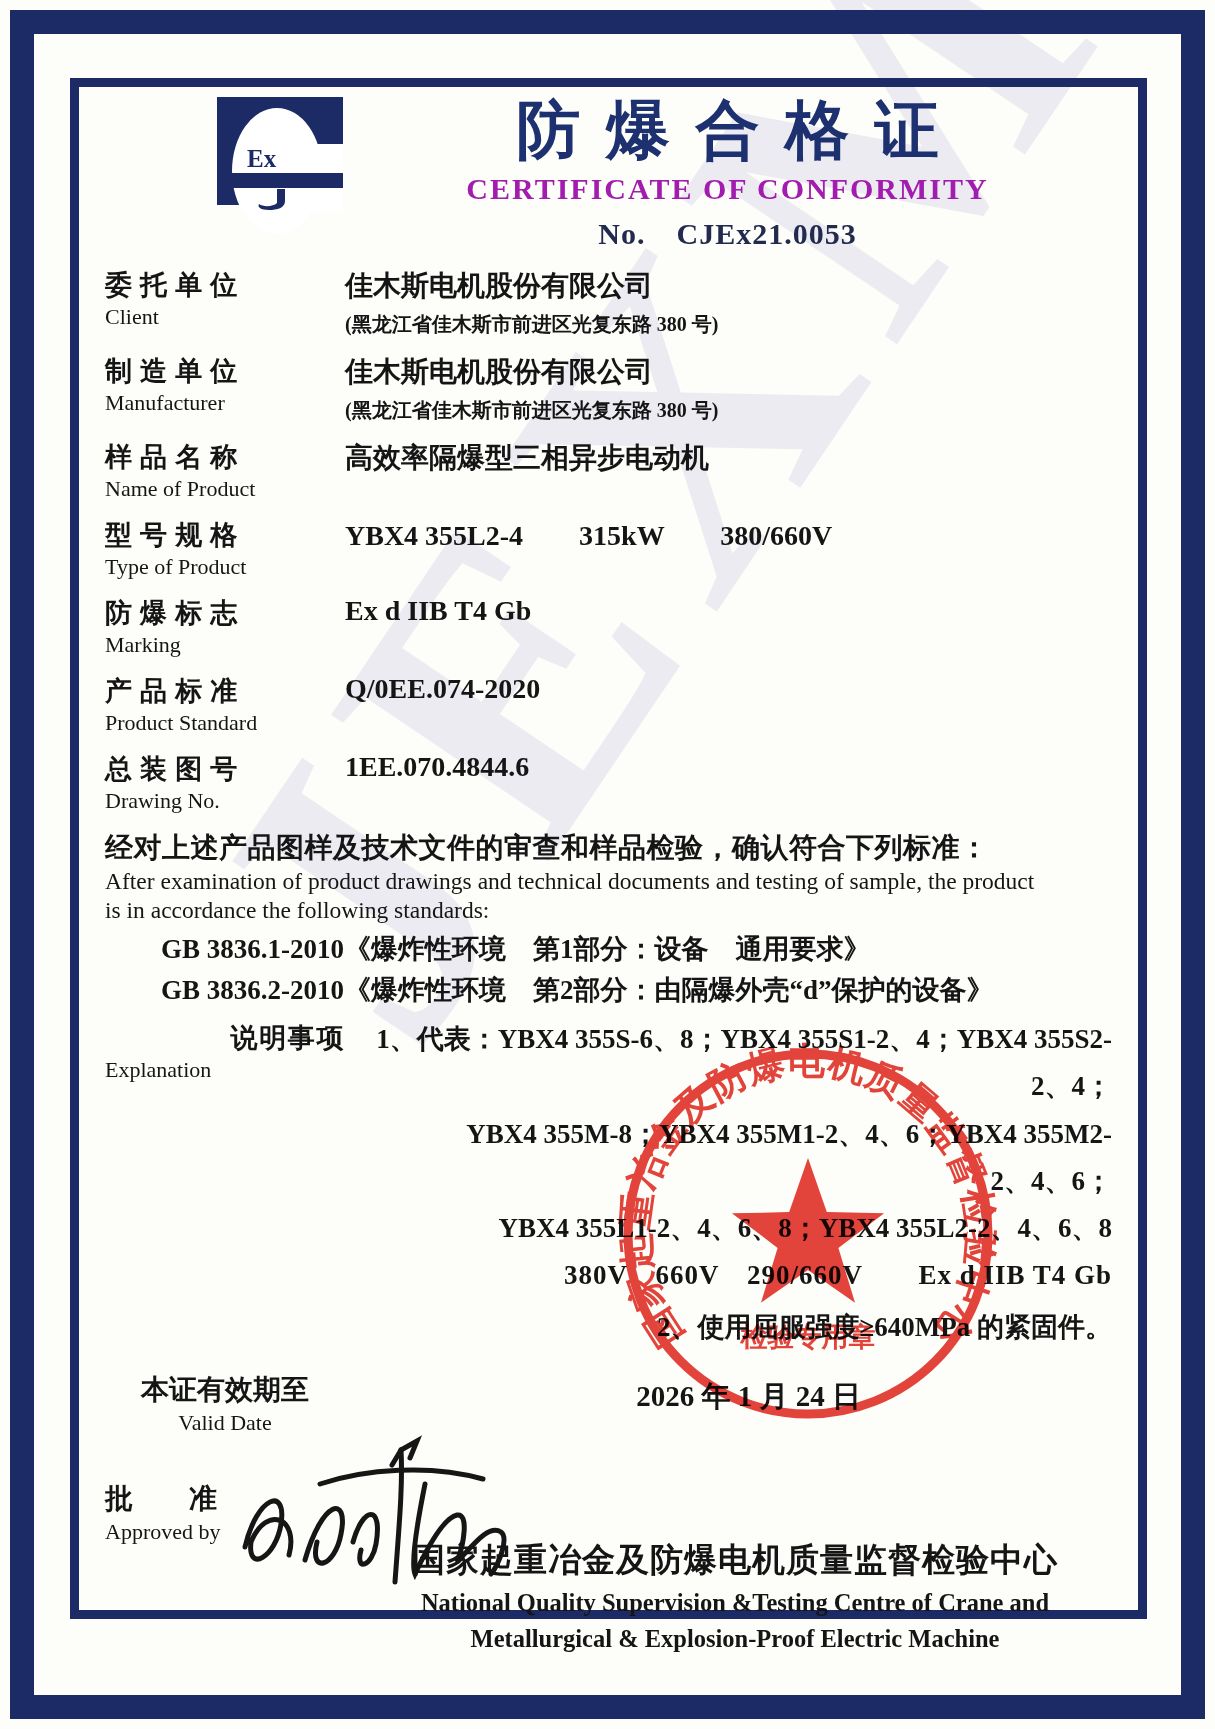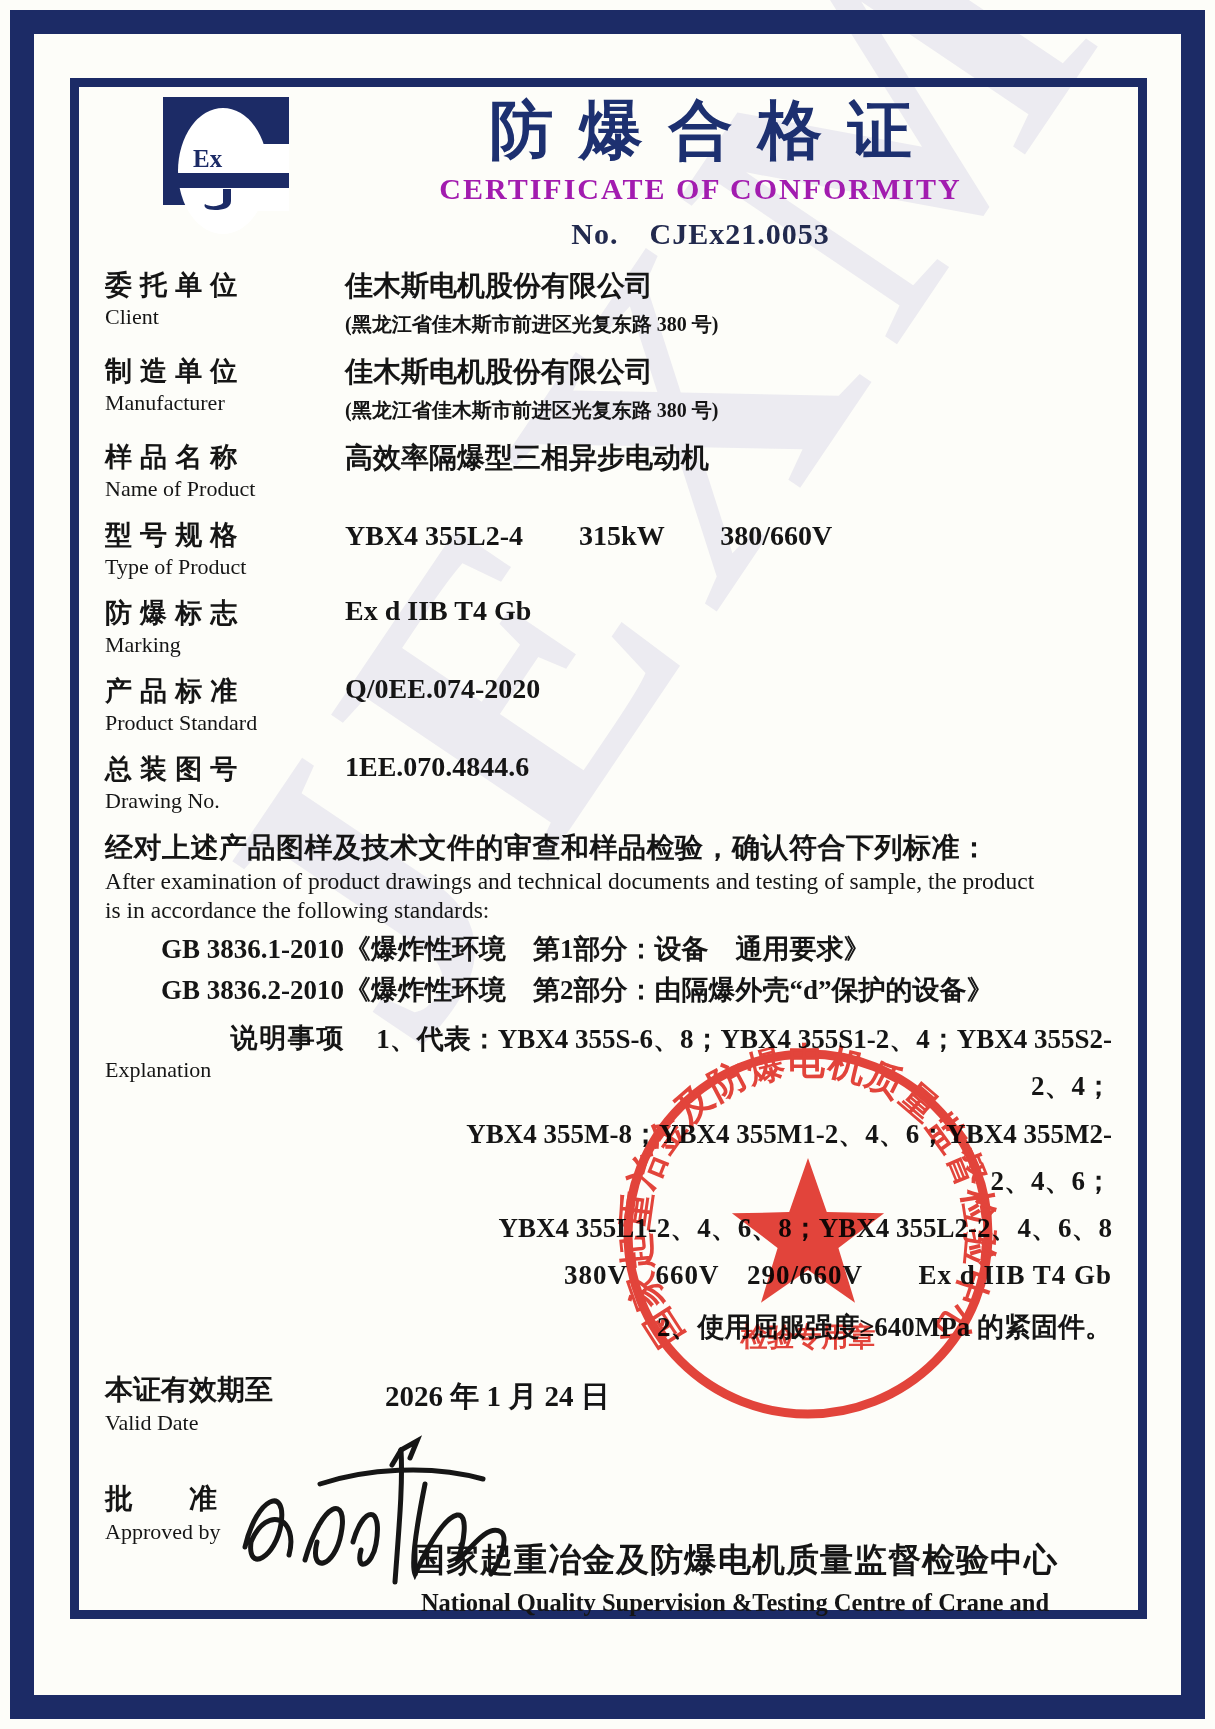--- a/index.html
+++ b/index.html
@@ -7,21 +7,21 @@
         font-family:"Liberation Serif",serif;color:#151515;margin:0 auto;}
   .frame-outer{position:absolute;inset:10px;border:24px solid #1c2b66;}
   .frame-inner{position:absolute;left:70px;top:78px;right:68px;bottom:110px;border:9px solid #1c2b66;}
   .watermark{position:absolute;top:330px;left:60px;width:1100px;transform:rotate(-56deg);
         font-size:400px;font-weight:700;letter-spacing:34px;color:rgba(148,140,197,0.16);
         z-index:0;text-align:center;line-height:1;user-select:none;}
   .content{position:absolute;left:79px;top:87px;right:77px;bottom:119px;padding:4px 26px 0;z-index:1;}
 
   
   .hdr{display:flex;align-items:flex-start;margin-top:6px;}
-  .exlogo{width:126px;height:108px;background:#1c2b66;position:relative;margin-left:58px;flex:none;}
+  .exlogo{width:126px;height:108px;background:#1c2b66;position:relative;margin-left:112px;flex:none;}
   .exlogo .egg{position:absolute;left:15px;top:11px;width:90px;height:126px;background:#fff;border-radius:50%;}
   .exlogo .bandnavy{position:absolute;left:0;top:76px;width:100%;height:15px;background:#1c2b66;}
   .exlogo .stripe1{position:absolute;left:24px;top:47px;right:0;height:29px;background:#fff;}
   .exlogo .stripe2{position:absolute;left:32px;top:91px;right:0;height:23px;background:#fff;}
   .exlogo .extext{position:absolute;left:30px;top:47px;font-size:25px;font-weight:700;color:#1c2b66;line-height:29px;}
   .exlogo .jhook{position:absolute;left:34px;top:84px;}
   .titles{flex:1;text-align:center;padding-top:0;}
   .title-zh{font-size:64px;font-weight:700;color:#1d3070;letter-spacing:0.40em;text-indent:0.40em;line-height:1.05;}
   .title-en{font-size:30px;font-weight:700;color:#a21caf;letter-spacing:2px;margin-top:8px;}
   .cert-no{font-size:30px;font-weight:700;color:#222a4e;margin-top:8px;letter-spacing:1px;}
@@ -44,21 +44,21 @@
   
   .explain{display:grid;grid-template-columns:240px 1fr;margin-top:4px;}
   .x-lines{font-size:27px;font-weight:600;line-height:1.75;text-align:right;}
   .xl1{padding-left:0;}
   .xl2,.xl3{padding-left:86px;}
   .xl4{padding-left:66px;letter-spacing:1px;}
   .xl5{padding-left:4px;margin-top:4px;}
   .x-label{padding-top:4px;}
 
   
-  .vrow{display:grid;grid-template-columns:240px 1fr;margin-top:20px;}
+  .vrow{display:grid;grid-template-columns:240px 1fr;margin-top:20px;text-align:center;}
   .v-zh{font-size:28px;font-weight:600;}
   .v-val{font-size:29px;font-weight:700;padding-top:6px;padding-left:40px;}
   .approval{position:relative;height:320px;margin-top:10px;}
   .app-label{position:absolute;left:0;top:34px;}
   .signature{position:absolute;left:120px;top:-24px;}
   .authority{position:absolute;left:290px;top:92px;width:680px;text-align:center;}
   .auth-zh{font-size:33px;font-weight:700;letter-spacing:1px;}
   .auth-en{font-size:24.5px;font-weight:700;line-height:1.3;margin-top:4px;}
   .stamp{position:absolute;left:612px;top:1038px;width:392px;height:392px;z-index:3;opacity:0.87;mix-blend-mode:multiply;}
 </style>
@@ -203,20 +203,21 @@
           <path d="M20,125 C32,74 62,64 56,102 C51,135 22,152 26,120 C42,82 74,96 64,133"></path>
           <path d="M80,138 C97,78 124,72 116,112 C110,145 84,153 92,120"></path>
           <path d="M128,120 C138,84 158,82 151,122 C147,145 130,150 136,128"></path>
           <path d="M200,62 C190,112 186,142 190,152 C204,122 219,96 232,93 C244,91 239,122 232,140 C249,122 264,102 276,110 C284,116 274,142 266,152"></path>
           <path d="M95,62 C140,47 205,42 258,57"></path>
         </g>
       </svg>
       <div class="authority">
         <div class="auth-zh">国家起重冶金及防爆电机质量监督检验中心</div>
         <div class="auth-en">National Quality Supervision &amp;Testing Centre of Crane and</div>
+        <div class="auth-en">Metallurgical &amp; Explosion-Proof Electric Machine</div>
       </div>
 
     </div>
 
   </div>
 
   <svg class="stamp" viewBox="0 0 392 392">
     <circle cx="196" cy="196" r="180" fill="none" stroke="#e0281e" stroke-width="9"></circle>
     <path id="stamp-ring-path" d="M 83,309 A 160,160 0 1 1 309,309" fill="none"></path>
     <text font-size="37" font-weight="bold" fill="#e0281e" letter-spacing="1">

